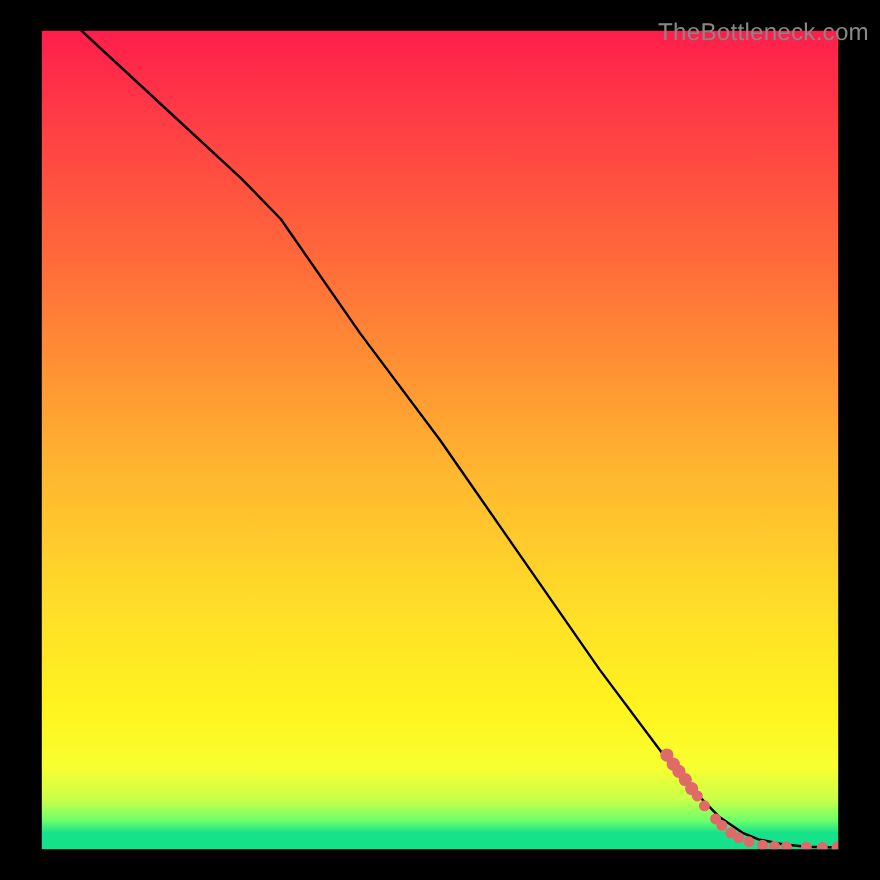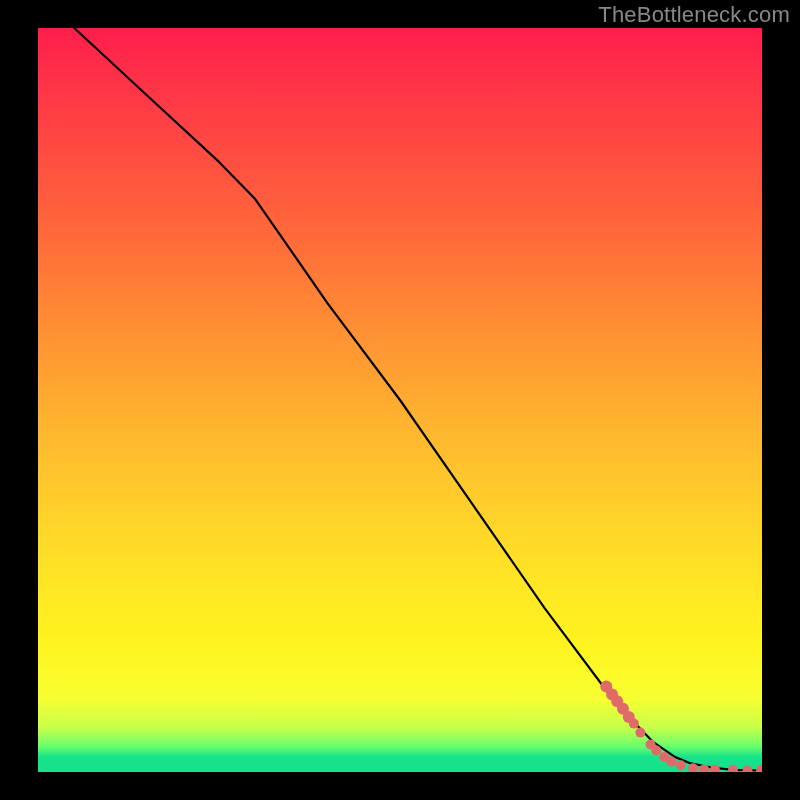--- a/index.html
+++ b/index.html
@@ -12,21 +12,21 @@
     overflow: hidden;
   }
   .frame {
     position: relative;
     width: 800px;
     height: 800px;
     background: #000;
   }
   .watermark {
     position: absolute;
-    top: 2px;
+    top: 16px;
     right: 10px;
     color: #888;
     font-size: 22px;
     font-weight: 500;
     letter-spacing: 0.2px;
     z-index: 10;
   }
   .plot {
     position: absolute;
     left: 38px;

